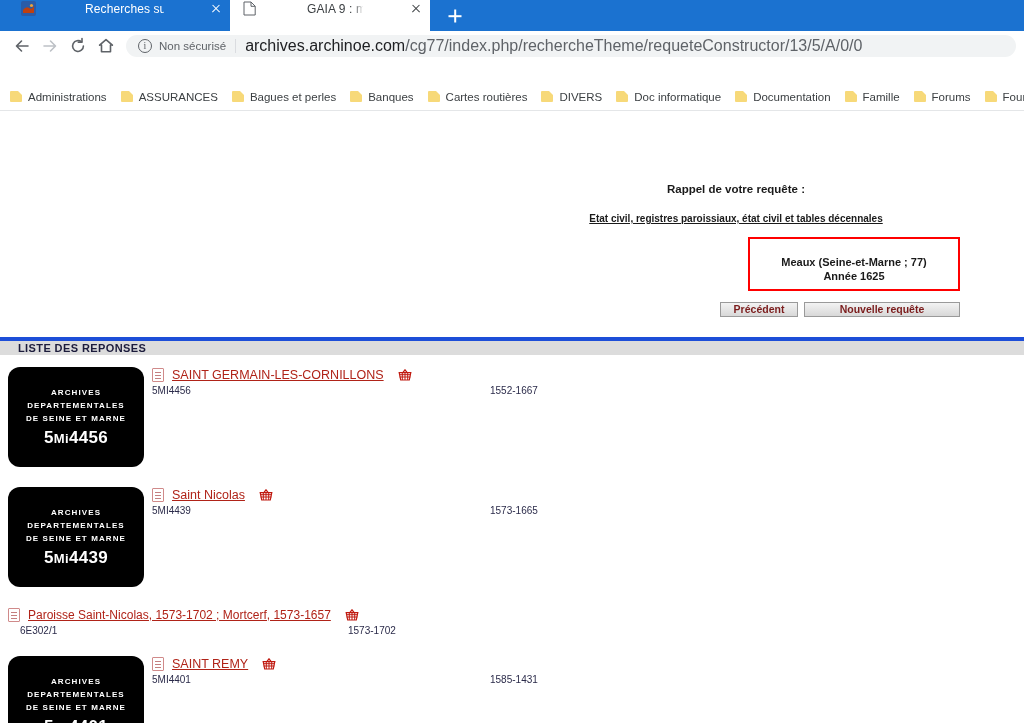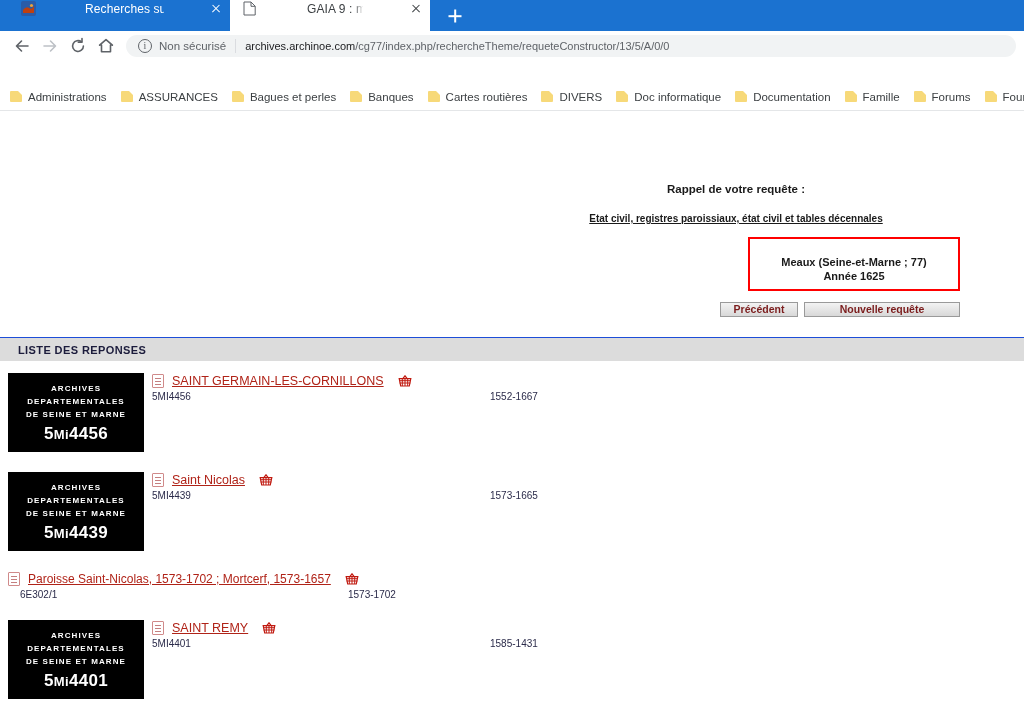--- a/index.html
+++ b/index.html
@@ -133,21 +133,21 @@
     font-size: 11.5px;
     color: #5f6368;
     white-space: nowrap;
   }
   .omni-sep {
     width: 1px; height: 14px;
     background: #dadce0;
     margin: 0 9px;
     flex: 0 0 1px;
   }
-  .url { font-size: 11px; white-space: nowrap; overflow: hidden; }
+  .url { font-size: 16px; white-space: nowrap; overflow: hidden; }
   .url .host { color: #202124; }
   .url .path { color: #5f6368; }
 
   
   .bookmarks {
     height: 28px;
     background: #ffffff;
     border-bottom: 1px solid #e4e6e8;
     display: flex;
     align-items: center;
@@ -239,23 +239,23 @@
     line-height: 13px;
     padding: 0 6px;
     cursor: pointer;
     font-family: "Liberation Sans", sans-serif;
   }
   .qbtn.prev { width: 78px; }
   .qbtn.newq { width: 156px; }
 
   .results-header {
     margin-top: 20px;
-    border-top: 1px solid #1d4ed8;
+    border-top: 4px solid #1d4ed8;
     background: #dcdcdc;
-    height: 24px;
+    height: 18px;
     display: flex;
     align-items: center;
     padding-left: 18px;
   }
   .results-header-label {
     font-size: 11px;
     font-weight: bold;
     color: #1c1c3c;
     letter-spacing: 0.4px;
   }
@@ -267,28 +267,29 @@
     align-items: flex-start;
   }
   .thumb-cell {
     width: 152px;
     flex: 0 0 152px;
     padding-left: 8px;
     padding-top: 2px;
   }
   .thumb {
     width: 136px;
-    height: 79px;
+    height: 100px;
     background: #000000;
     display: flex;
     flex-direction: column;
     align-items: center;
     justify-content: center;
     color: #ffffff;
     font-family: "Liberation Sans", sans-serif;
+    border-radius: 12px;
   }
   .thumb-line {
     font-size: 8px;
     font-weight: bold;
     letter-spacing: 1.1px;
     line-height: 13px;
     text-align: center;
   }
   .thumb-ref {
     font-size: 17px;

